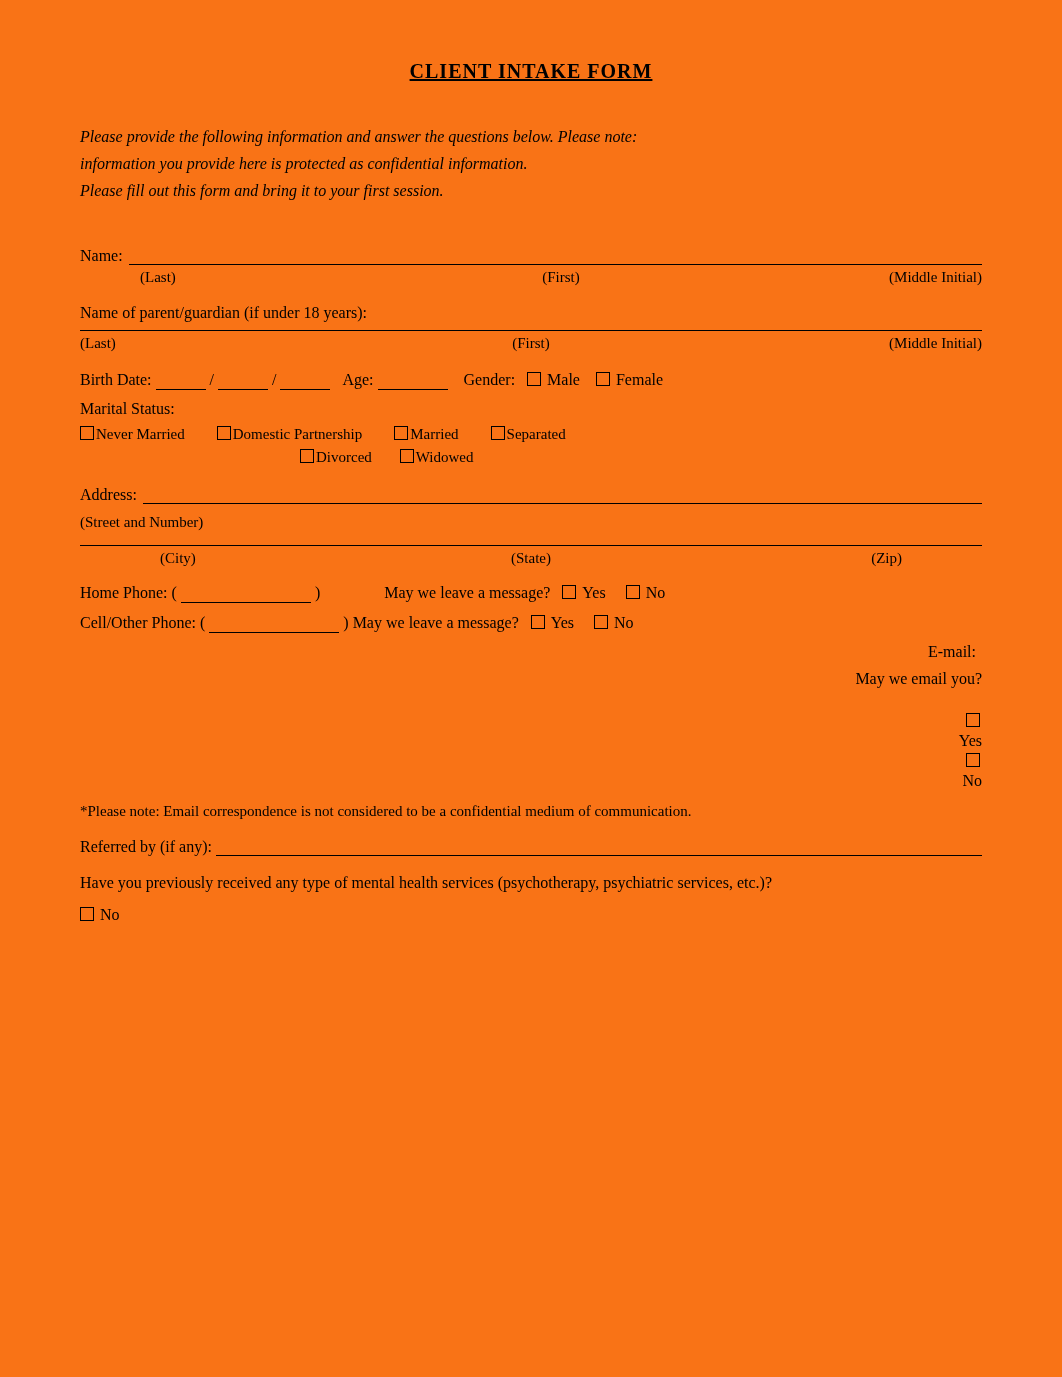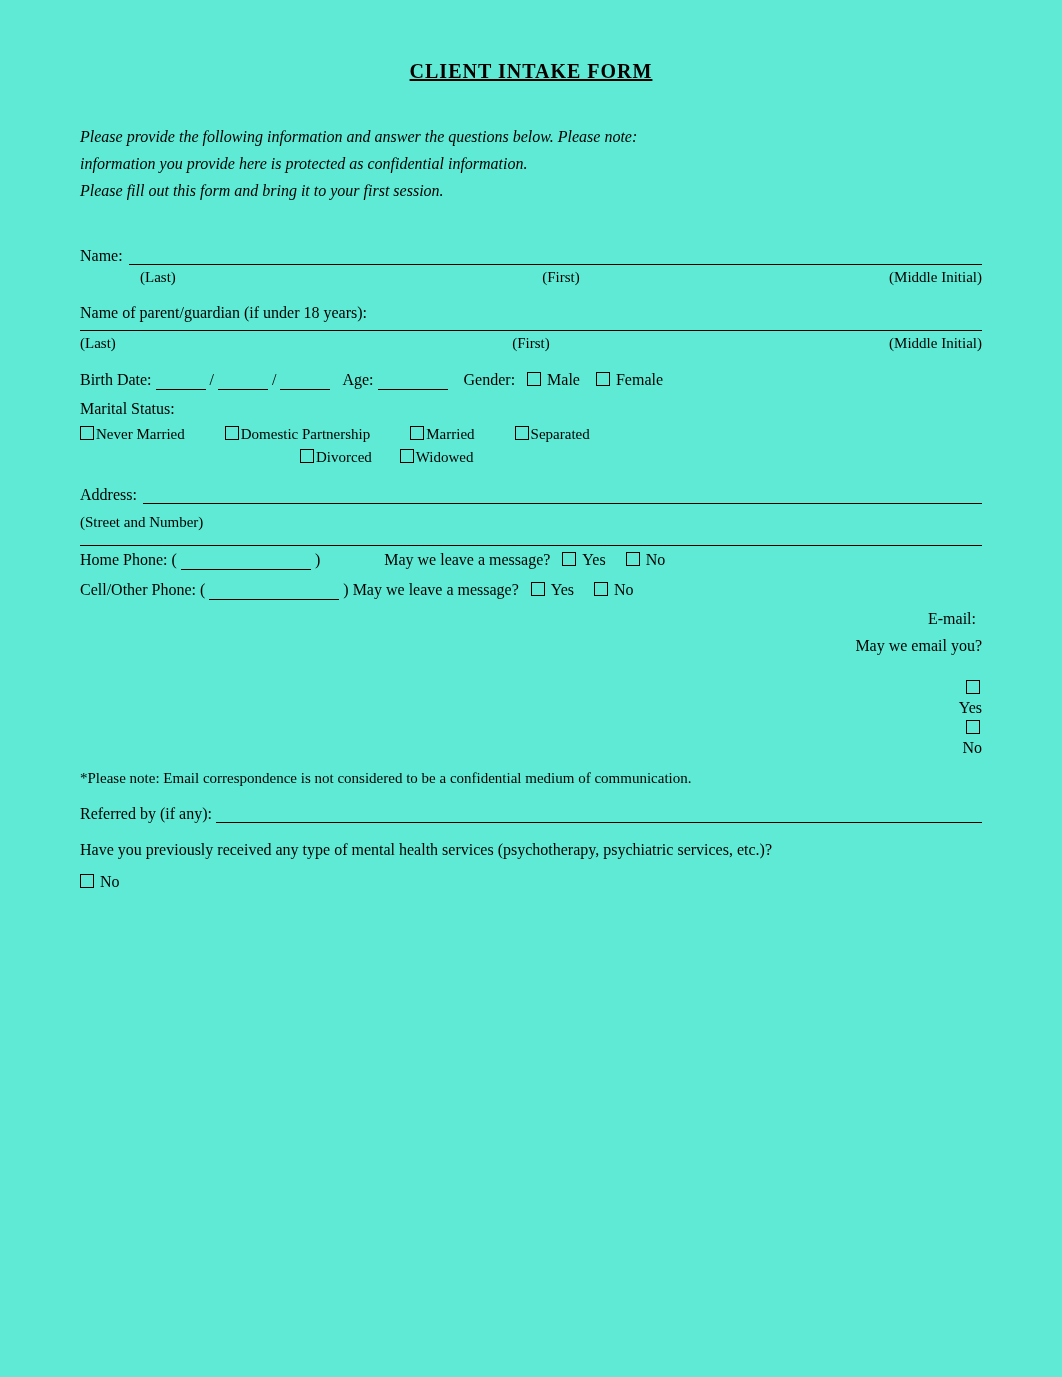--- a/index.html
+++ b/index.html
@@ -13,21 +13,21 @@
       font-family: Times New Roman, Times, serif;
       font-size: 16px;
       color: #000000;
       width: 1062px;
       min-height: 1377px;
     }
 
     .page {
       width: 1062px;
       min-height: 1377px;
-      background: #5eead4;
+      background: #f97316;
       padding: 60px 80px 60px 80px;
     }
 
     .title {
       text-align: center;
       font-weight: bold;
       font-size: 20px;
       text-decoration: underline;
       margin-bottom: 40px;
       letter-spacing: 1px;
@@ -147,21 +147,21 @@
     .marital-label {
       font-size: 16px;
       margin-bottom: 8px;
       font-family: Liberation Serif, serif;
     }
 
     .marital-row {
       font-size: 15px;
       display: flex;
       align-items: center;
-      gap: 12px;
+      gap: 4px;
       margin-bottom: 6px;
       flex-wrap: nowrap;
     }
 
     .marital-option {
       display: flex;
       align-items: center;
       margin-right: 28px;
       white-space: nowrap;
       font-size: 15px;
@@ -371,20 +371,25 @@
 
 
   <div class="field-line">
     <span class="label">Address:</span>
     <div class="underline"></div>
   </div>
   <div class="street-label">(Street and Number)</div>
 
   <div style="margin-top: 14px;">
     <hr class="city-state-zip-divider">
+    <div class="city-state-zip-row">
+      <span class="csz-item">(City)</span>
+      <span class="csz-item">(State)</span>
+      <span class="csz-item">(Zip)</span>
+    </div>
   </div>
 
   <div class="phone-row">
     <span>Home Phone: (</span>
     <span class="phone-blank"></span>
     <span>)</span>
     &nbsp;&nbsp;&nbsp;&nbsp;&nbsp;&nbsp;&nbsp;&nbsp;&nbsp;&nbsp;&nbsp;&nbsp;&nbsp;&nbsp;
     <span>May we leave a message?</span>
     &nbsp;
     <span class="checkbox-sym"></span>

